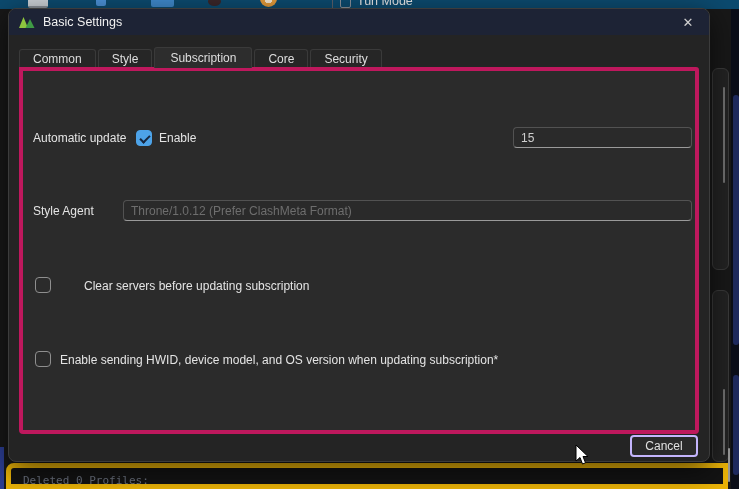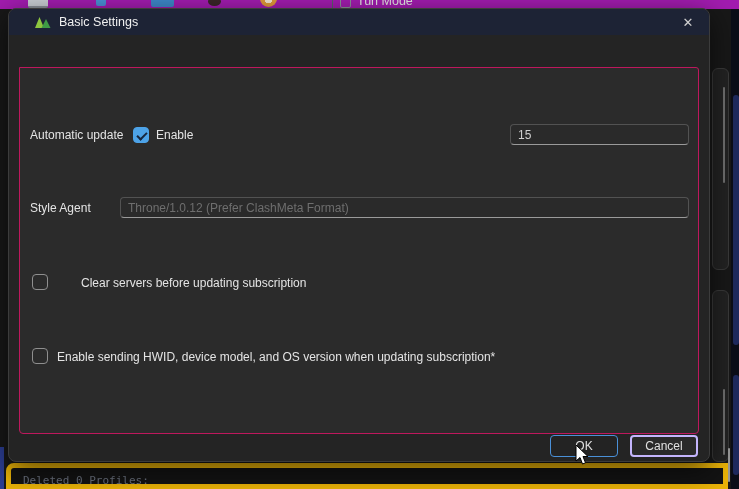--- a/index.html
+++ b/index.html
@@ -8,21 +8,21 @@
     position:relative;
     background:#181818;
     font-family:"Liberation Sans", sans-serif;
     font-size:12px;
     color:#e4e4e4;
   }
 
   
   .top-strip {
     position:absolute; left:0; top:0; width:739px; height:9px;
-    background:#a21caf; overflow:hidden; z-index:1;
+    background:#0c4a6e; overflow:hidden; z-index:1;
   }
   .strip-icon { position:absolute; }
   .si-1 { left:28px; top:-4px; width:20px; height:12px; background:#c9ced3; border-radius:2px; border-bottom:2px solid #8a9097; }
   .si-2 { left:96px; top:-3px; width:10px; height:9px; background:#4a8fd4; border-radius:2px; }
   .si-3 { left:151px; top:-4px; width:23px; height:11px; background:#3e87c8; border-radius:2px; }
   .si-4 { left:208px; top:-3px; width:13px; height:9px; background:#3a2629; border-radius:50%; }
   .si-5 { left:260px; top:-10px; width:17px; height:17px; background:radial-gradient(circle at 50% 55%, #f3e6cf 0 4px, #e0993a 4px); border-radius:50%; }
   .strip-sep { position:absolute; left:332px; top:0; width:1px; height:9px; background:#5a5f6a; }
   .strip-check { position:absolute; left:340px; top:-4px; width:11px; height:12px; border:1px solid #8a8f98; border-radius:2px; }
   .strip-label { position:absolute; left:357px; top:-6px; font-size:12.5px; color:#e6e6e6; white-space:nowrap; }
@@ -55,21 +55,21 @@
   
   .dialog {
     position:absolute; left:8px; top:8px; width:702px; height:454px;
     background:#242424; border:1px solid #3c3c3c; border-radius:8px;
     box-shadow:0 8px 28px rgba(0,0,0,.6);
     z-index:3;
   }
   .titlebar {
     position:absolute; left:0; top:0; right:0; height:26px;
     background:#1d2335; border-radius:7px 7px 0 0;
-    display:flex; align-items:center; padding:0 26px;
+    display:flex; align-items:center; padding:0 10px;
   }
   .titlebar .logo { width:16px; height:14px; margin-right:8px; flex:0 0 auto; }
   .title-text { font-size:12.5px; color:#f0f0f0; }
   .close-btn {
     position:absolute; right:8px; top:2px; width:26px; height:22px;
     display:flex; align-items:center; justify-content:center;
     color:#cfcfcf; font-size:13px; cursor:default; border-radius:4px;
   }
 
   
@@ -81,21 +81,21 @@
     color:#dedede; font-size:12px; white-space:nowrap;
   }
   .tab.active {
     height:21px; background:#2d2d2d; padding:0 15px;
     position:relative; z-index:2;
   }
 
   
   .pane {
     position:absolute; left:10px; top:58px; width:680px; height:367px;
-    background:#2b2b2b; border:1px solid #be185d; border-radius:0 3px 4px 4px;
+    background:#2b2b2b; border:4px solid #be185d; border-radius:0 3px 4px 4px;
   }
   .lbl { position:absolute; height:16px; line-height:16px; color:#e4e4e4; white-space:nowrap; }
 
   .tinput {
     position:absolute; height:21px;
     background:#2a2a2a; color:#cfcfcf;
     border:1px solid #525252; border-bottom:1px solid #9a9a9a;
     border-radius:4px; padding:0 7px; font-size:12px;
     font-family:"Liberation Sans", sans-serif;
     outline:none;
@@ -163,38 +163,44 @@
 
   <div class="titlebar">
     <svg class="logo" viewBox="0 0 16 14">
       <polygon points="0,13 4.5,2 9,13" fill="#8dc63f"></polygon>
       <polygon points="6.5,13 11,4 15.5,13" fill="#3f9b45"></polygon>
     </svg>
     <span class="title-text">Basic Settings</span>
     <div class="close-btn">✕</div>
   </div>
 
+  <div class="tabs">
+    <div class="tab">Common</div>
+    <div class="tab">Style</div>
+    <div class="tab active">Subscription</div>
+    <div class="tab">Core</div>
+    <div class="tab">Security</div>
+  </div>
 
   <div class="pane">
 
     <span class="lbl" style="left:10px; top:59px;">Automatic update</span>
     <div class="checkbox checked" style="left:113px; top:59px;"></div>
     <span class="lbl" style="left:136px; top:59px;">Enable</span>
     <input class="tinput" style="left: 490px; top: 56px; width: 179px;" value="15">
 
     <span class="lbl" style="left:10px; top:132px;">Style Agent</span>
     <input class="tinput" style="left: 100px; top: 129px; width: 569px;" placeholder="Throne/1.0.12 (Prefer ClashMeta Format)">
 
     <div class="checkbox" style="left:12px; top:206px;"></div>
     <span class="lbl" style="left:37px; top:207px;margin-left:24px;">Clear servers before updating subscription</span>
 
     <div class="checkbox" style="left:12px; top:280px;"></div>
     <span class="lbl" style="left:37px; top:281px;">Enable sending HWID, device model, and OS version when updating subscription*</span>
 
   </div>
 
-  <div class="btn btn-ok">OK</div>
   <div class="btn btn-cancel">Cancel</div>
 </div>
 
 <svg class="cursor" viewBox="0 0 16 22">
   <path d="M2,1 L2,17 L6,13.5 L8.5,20 L11.5,18.8 L9,12.5 L14,12.5 Z" fill="#ffffff" stroke="#000000" stroke-width="1"></path>
 </svg>
 
 </body></html>

